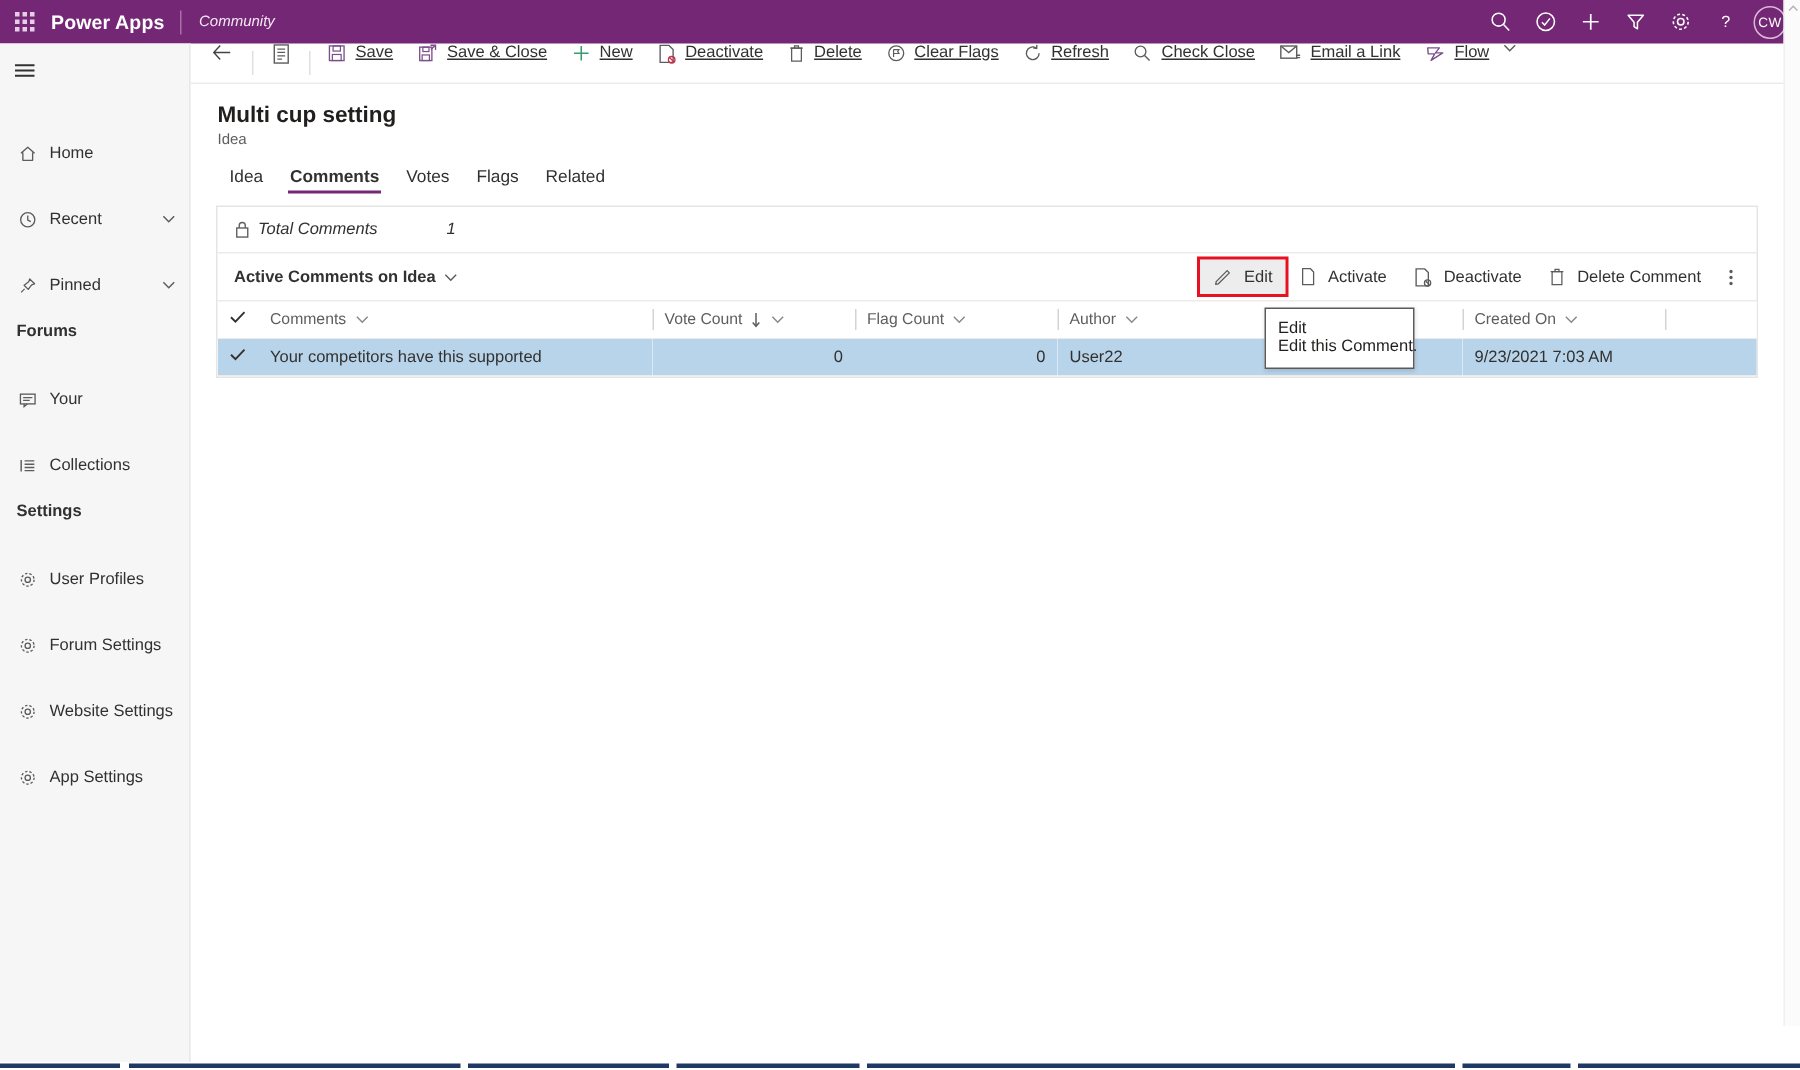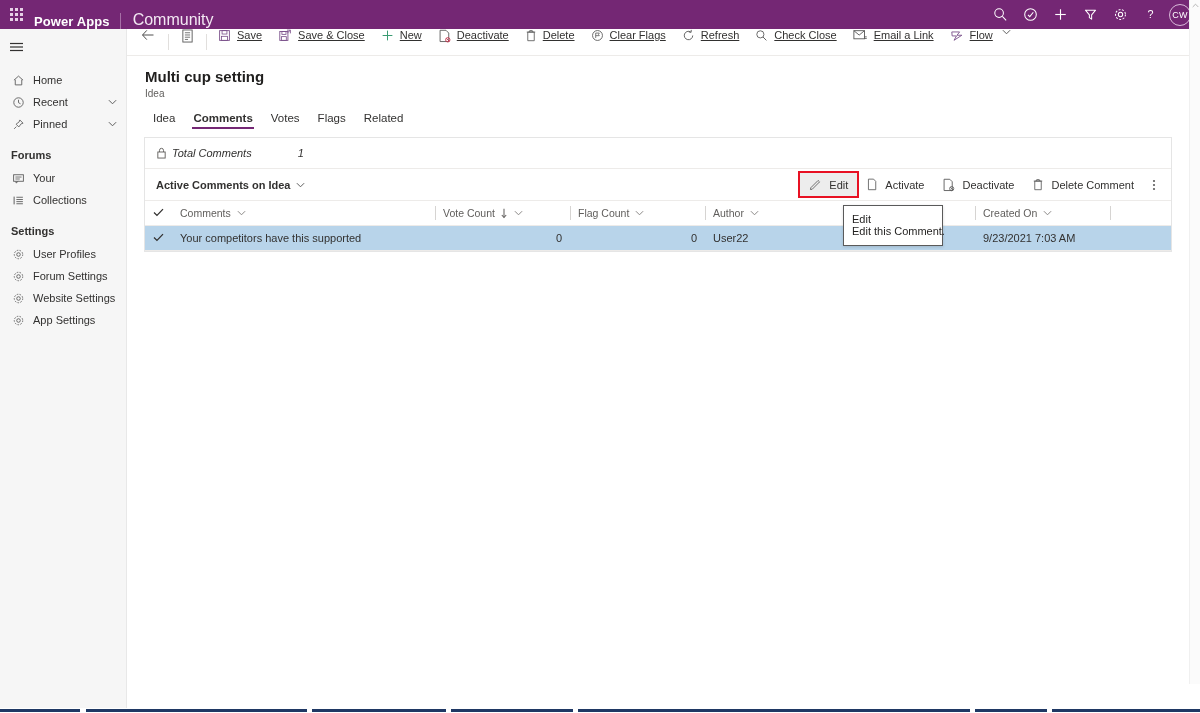--- a/index.html
+++ b/index.html
@@ -10,21 +10,21 @@
     font-family: "Liberation Sans", sans-serif;
     background: #ffffff;
     color: #323130;
   }
 
   
   .topbar {
     height: 29px;
     background: #742774;
     display: flex;
-    align-items: flex-end;
+    align-items: center;
     color: #ffffff;
     position: relative;
   }
   .waffle {
     width: 32px; height: 29px;
     display: flex; align-items: center; justify-content: center;
     cursor: pointer;
   }
   .waffle-grid {
     display: grid;
@@ -34,21 +34,21 @@
   }
   .waffle-grid i { background: #e6cfe6; width: 3px; height: 3px; display: block; }
   .brand {
     font-size: 13px; font-weight: bold; letter-spacing: .1px;
     padding: 0 10px 0 2px; color: #fff;
   }
   .brand-sep {
     width: 1px; height: 16px; background: #a66fa6;
   }
   .appname {
-    font-size: 16px; padding-left: 12px; color: #f3e8f3; font-weight: normal;
+    font-size: 10px; padding-left: 12px; color: #f3e8f3; font-weight: normal; font-style: italic;
   }
   .top-right {
     position: absolute; right: 6px; top: 0;
     height: 29px; display: flex; align-items: center; gap: 0px;
   }
   .topicon {
     width: 30px; height: 29px;
     display: flex; align-items: center; justify-content: center;
     cursor: pointer;
   }
@@ -74,20 +74,21 @@
   }
   .hamburger {
     height: 28px; display: flex; align-items: center; padding-left: 9px; cursor: pointer;
   }
   .nav-item {
     height: 22px;
     display: flex; align-items: center;
     padding-left: 10px; padding-right: 8px;
     font-size: 11px; color: #323130; cursor: pointer;
     position: relative;
+    margin-top: 22px;
   }
   .nav-ico {
     width: 16px; min-width: 16px; height: 16px;
     display: flex; align-items: center; justify-content: center;
     margin-right: 7px;
   }
   .nav-label { flex: 1; white-space: nowrap; overflow: hidden; }
   .chev { width: 12px; display:flex; align-items:center; justify-content:center; }
   .nav-group {
     font-size: 11px; font-weight: bold; color: #323130;

